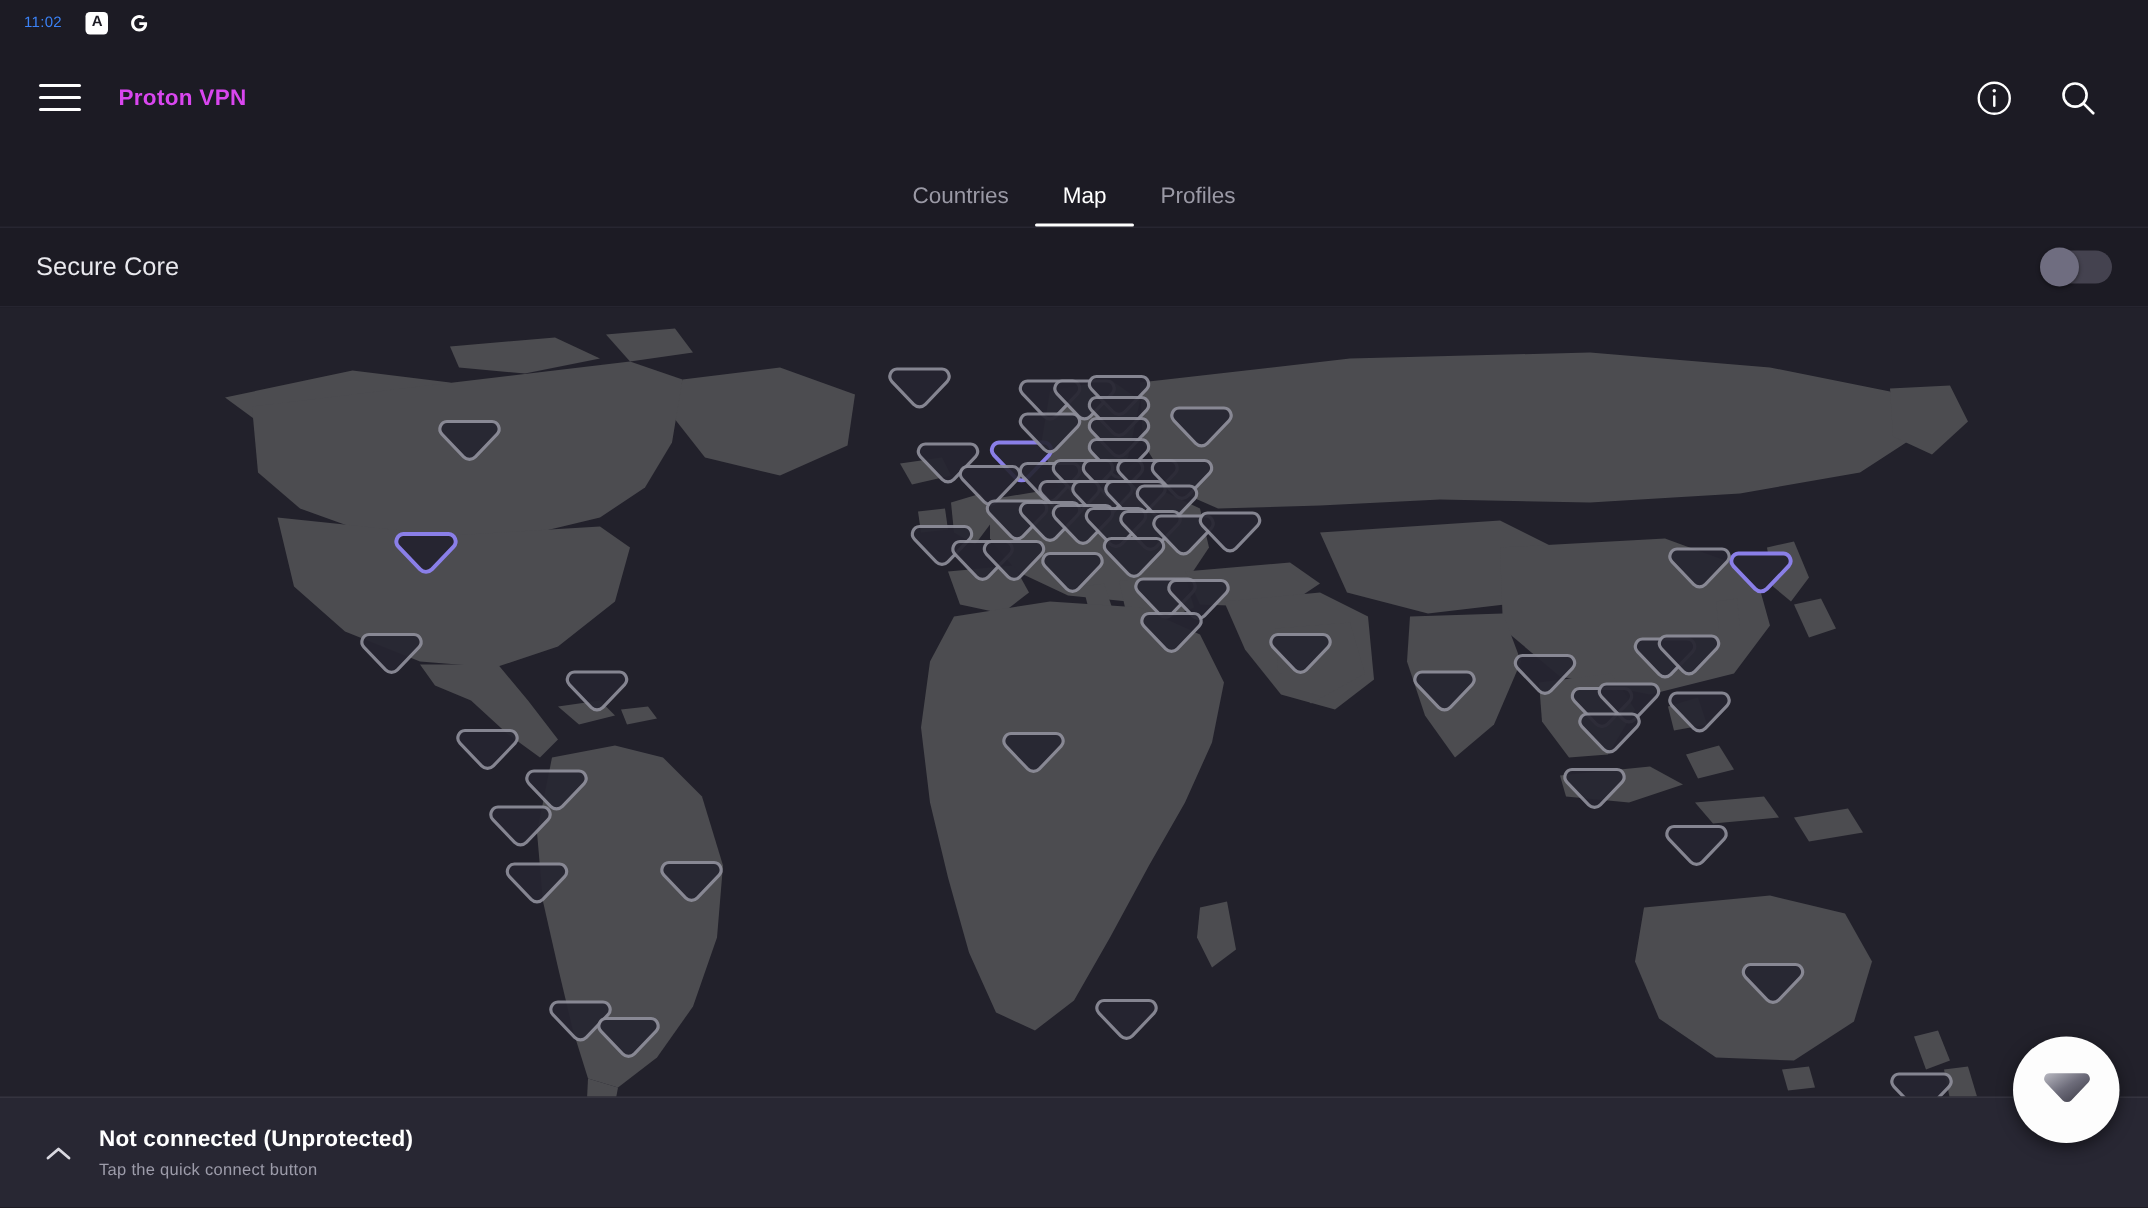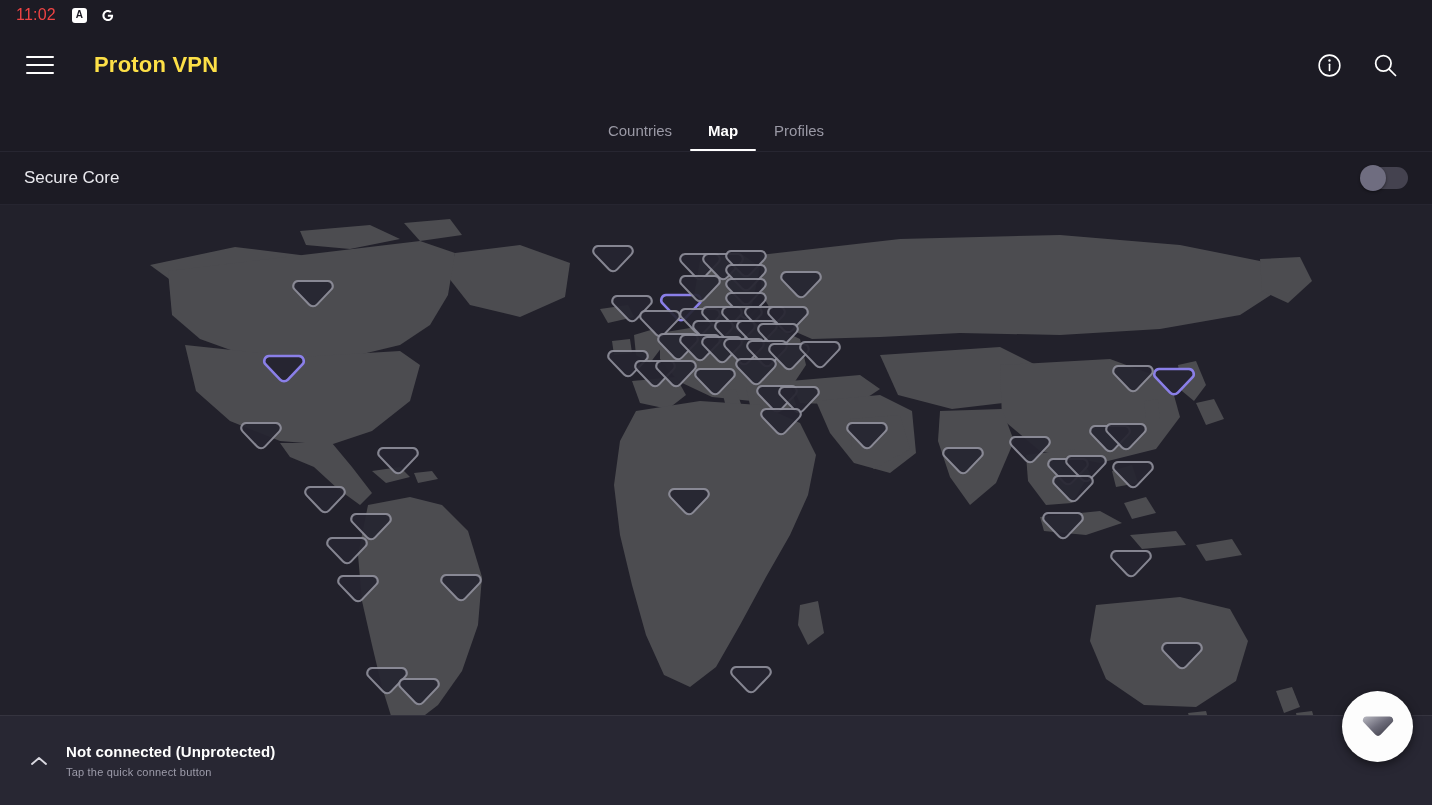--- a/index.html
+++ b/index.html
@@ -11,62 +11,62 @@
   }
   #app { position: relative; width: 1432px; height: 805px; background: #1c1b24; }
 
   
   .statusbar {
     height: 30px; background: #1c1b24;
     display: flex; align-items: center; padding: 0 16px;
     gap: 10px;
   }
   .status-time {
-    color: #ef4444; font-size: 16px; font-weight: 500;
+    color: #3b82f6; font-size: 10px; font-weight: 500;
     letter-spacing: .2px;
   }
   .status-icons { display: flex; align-items: center; gap: 12px; margin-left: 6px; }
   .ic-appbadge {
     width: 15px; height: 15px; border-radius: 3px; background: #ffffff;
     color: #1c1b24; font-size: 10px; font-weight: 700;
     display: flex; align-items: center; justify-content: center;
     line-height: 1;
   }
   .ic-google { width: 17px; height: 17px; display: block; }
 
   
   .appbar {
     height: 70px; background: #1c1b24;
     display: flex; align-items: center; padding: 0 22px;
   }
   .hamburger { width: 36px; height: 36px; display: flex; flex-direction: column;
     justify-content: center; gap: 6px; cursor: pointer; padding: 0 4px; }
   .hamburger i { display: block; height: 2px; background: #ffffff; border-radius: 1px; }
   .app-title {
-    color: #fde047; font-size: 22px; font-weight: 700;
-    margin-left: 36px; letter-spacing: .2px;
+    color: #d946ef; font-size: 15px; font-weight: 700;
+    margin-left: 21px; letter-spacing: .2px;
   }
   .appbar-spacer { flex: 1; }
   .appbar-actions { display: flex; align-items: center; gap: 26px; padding-right: 10px; }
   .icon-btn { width: 30px; height: 30px; display: flex; align-items: center;
     justify-content: center; cursor: pointer; }
 
   
   .tabs {
     height: 52px; background: #1c1b24;
     display: flex; align-items: flex-end; justify-content: center;
     gap: 0;
     border-bottom: 1px solid #272631;
   }
   .tab {
     color: #9a99a5; font-size: 15px; font-weight: 400;
     padding: 0 18px 13px 18px; cursor: pointer;
     position: relative; line-height: 1;
   }
-  .tab.active { color: #ffffff; font-weight: 700; }
+  .tab.active { color: #ffffff; font-weight: 400; }
   .tab.active::after {
     content: ""; position: absolute; left: 0; right: 0; bottom: 0;
     height: 2px; background: #ffffff; border-radius: 1px;
   }
 
   
   .securecore {
     height: 53px; background: #1c1b24;
     display: flex; align-items: center; padding: 0 24px;
     border-bottom: 1px solid #262530;
@@ -90,21 +90,21 @@
     position: absolute; left: 0; top: 205px;
     width: 1432px; height: 600px;
     background: #22212b; overflow: hidden;
   }
   .maparea svg { display: block; width: 1432px; height: 600px; }
   .land { fill: #4c4c50; }
   .marker-g { pointer-events: auto; cursor: pointer; }
 
   
   .bottomsheet {
-    position: absolute; left: 0; bottom: 0; width: 1432px; height: 90px;
+    position: absolute; left: 0; bottom: 0; width: 1432px; height: 74px;
     background: #282733;
     border-top: 1px solid #35343f;
     display: flex; align-items: center; padding: 0 22px;
   }
   .chevron-btn { width: 34px; height: 34px; display: flex; align-items: center;
     justify-content: center; cursor: pointer; margin-right: 10px; }
   .bs-texts { display: flex; flex-direction: column; gap: 6px; }
   .bs-title { color: #ffffff; font-size: 15px; font-weight: 700; letter-spacing: .1px; }
   .bs-sub { color: #9d9caa; font-size: 11px; font-weight: 400; letter-spacing: .2px; }
 

